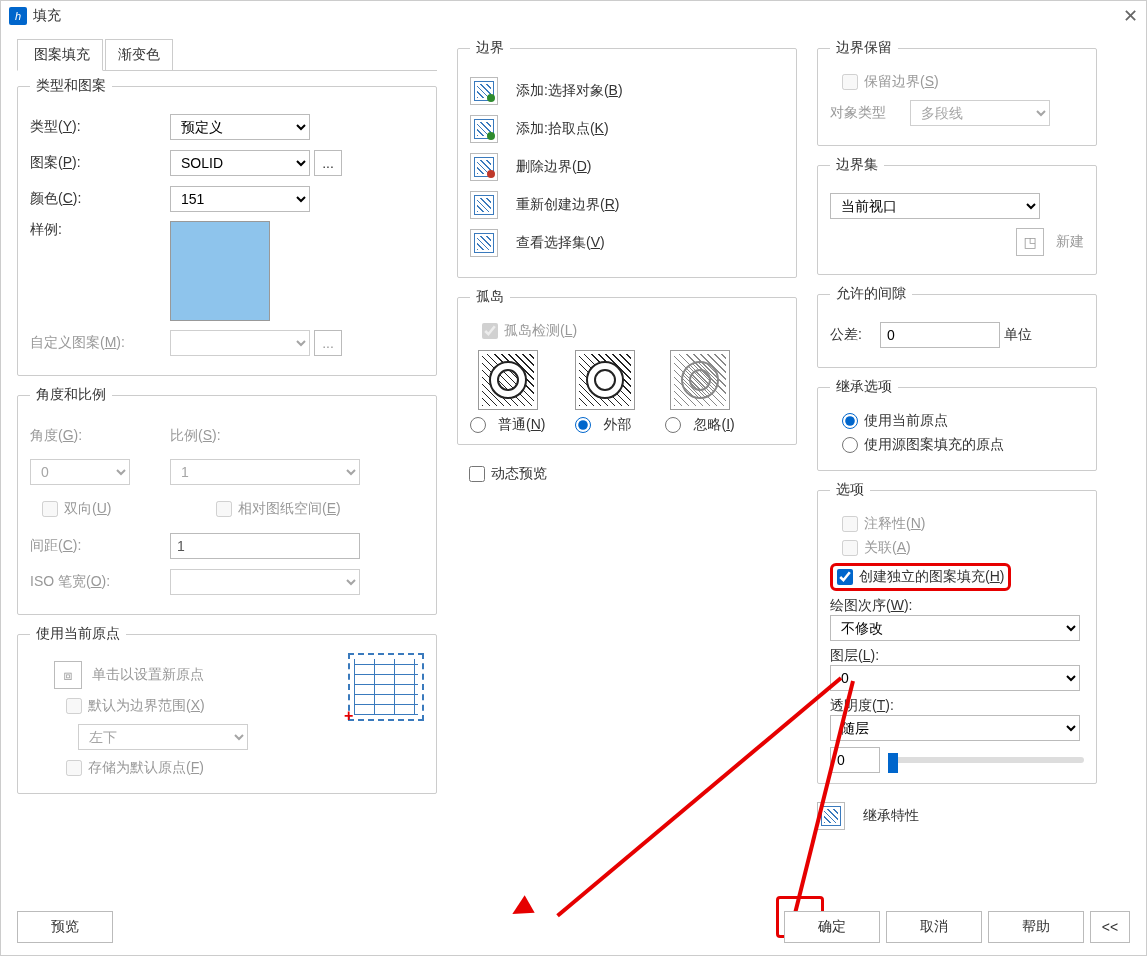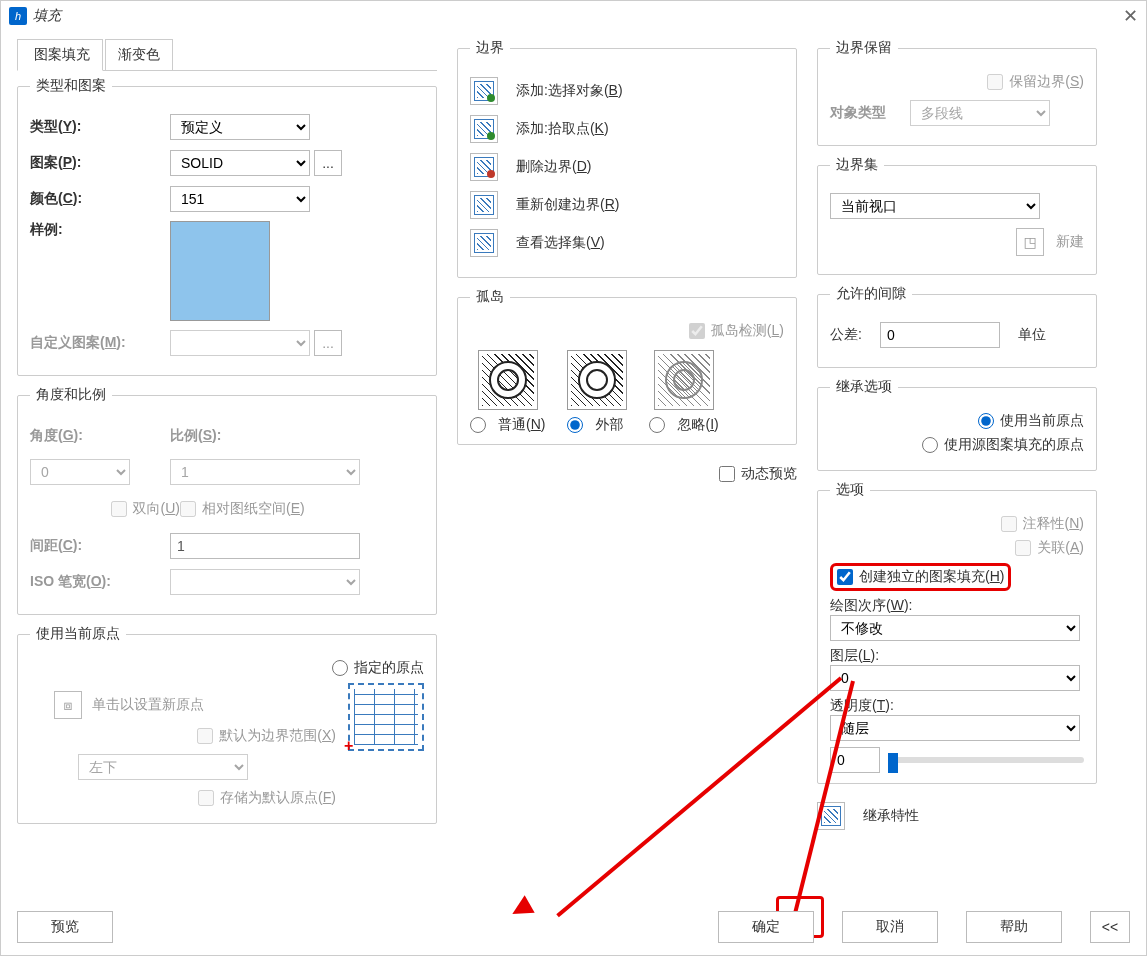--- a/index.html
+++ b/index.html
@@ -1,62 +1,62 @@
 <!DOCTYPE html>
 <html><head>
 <meta charset="utf-8">
 <style>
 * { box-sizing: border-box; font-family: "Microsoft YaHei", sans-serif; font-size: 14px; }
 body { margin: 0; background: #fff; color: #333; }
 .window { width: 1147px; height: 956px; border: 1px solid #ccc; position: relative; background: #fff; }
 .titlebar { height: 30px; display: flex; align-items: center; padding: 0 8px; }
 .titlebar .app-icon { width: 18px; height: 18px; background: #0066cc; color: #fff; display: flex; align-items: center; justify-content: center; font-size: 11px; font-style: italic; border-radius: 2px; margin-right: 6px; }
-.titlebar .title { flex: 1; font-style: italic; }
+.titlebar .title { flex: 1; }
 .titlebar .close { font-size: 18px; color: #666; cursor: pointer; }
 .content { display: flex; padding: 8px 16px; gap: 20px; height: calc(100% - 90px); }
 .col { display: flex; flex-direction: column; }
 .col-left { width: 420px; }
 .col-mid { width: 340px; }
 .col-right { width: 280px; }
 .tabs { display: flex; border-bottom: 1px solid #ccc; margin-bottom: 6px; }
 .tab { padding: 6px 12px; border: 1px solid #ccc; border-bottom: none; margin-right: 2px; background: #fff; cursor: pointer; }
 .tab.active { border-bottom: 1px solid #fff; margin-bottom: -1px; padding-left: 16px; }
 fieldset { border: 1px solid #ccc; border-radius: 2px; margin: 0 0 10px 0; padding: 10px 12px; }
 legend { padding: 0 6px; color: #333; }
 .row { display: flex; align-items: center; margin: 8px 0; min-height: 28px; }
-.lbl { width: 140px; color: #333; font-weight: bold; }
+.lbl { width: 140px; color: #333; }
 .lbl.disabled, .disabled { color: #999; }
 select, input[type=text] { height: 26px; border: 1px solid #bbb; padding: 0 6px; background: #fff; }
 select { width: 140px; }
 .small-btn { width: 28px; height: 26px; border: 1px solid #bbb; background: #fff; display: flex; align-items: center; justify-content: center; cursor: pointer; margin-left: 4px; }
 .color-swatch { width: 12px; height: 12px; background: #6fb4e0; border: 1px solid #666; display: inline-block; margin-right: 4px; vertical-align: middle; }
 .sample-box { width: 100px; height: 100px; background: #8ec4ec; border: 1px solid #999; }
 .icon-btn { width: 28px; height: 28px; border: 1px solid #bbb; display: flex; align-items: center; justify-content: center; background: #fff; }
 .boundary-row { display: flex; align-items: center; gap: 18px; margin: 10px 0; }
 .hatch-ico { width: 20px; height: 20px; border: 1px solid #3a7abd; position: relative; }
 .hatch-ico::before { content: ""; position: absolute; inset: 2px; background: repeating-linear-gradient(45deg,#3a7abd 0 1px,transparent 1px 4px); }
 .plus-dot { position: absolute; bottom: -2px; right: -2px; width: 8px; height: 8px; background: #2e8b2e; border-radius: 50%; }
 .x-dot { position: absolute; bottom: -2px; right: -2px; width: 8px; height: 8px; background: #c0392b; border-radius: 50%; }
-.island-opts { display: flex; gap: 22px; margin-top: 10px; }
+.island-opts { display: flex; gap: 30px; margin-top: 10px; }
 .island-item { text-align: center; }
 .island-img { width: 60px; height: 60px; border: 1px solid #999; margin: 0 auto 6px; position: relative; background: #fff; }
 .island-img .outer { position: absolute; inset: 3px; background: repeating-linear-gradient(45deg,#222 0 1px,transparent 1px 5px); }
 .island-img .ring { position: absolute; inset: 10px; border: 2px solid #222; border-radius: 50%; background: #fff; }
 .island-img .inner { position: absolute; inset: 18px; border: 2px solid #222; border-radius: 50%; background: repeating-linear-gradient(45deg,#222 0 1px,transparent 1px 5px); }
 .island-img.ignore .ring { background: repeating-linear-gradient(45deg,#888 0 1px,transparent 1px 5px); border-color:#888; }
 .island-img.ignore .outer { background: repeating-linear-gradient(45deg,#888 0 1px,transparent 1px 5px); }
 .island-img.ignore .inner { background: repeating-linear-gradient(45deg,#888 0 1px,transparent 1px 5px); border-color:#888;}
 .radio-row { display: flex; align-items: center; gap: 6px; }
 input[type=radio], input[type=checkbox] { width: 16px; height: 16px; margin: 0 6px 0 0; accent-color: #0066cc; }
-.checkbox-row { display: flex; align-items: center; margin: 6px 0; justify-content: flex-end; }
+.checkbox-row { display: flex; align-items: center; margin: 6px 12px; }
 .highlight-box { border: 3px solid #e60000; border-radius: 6px; padding: 2px 4px; display: inline-flex; align-items: center; }
 .origin-preview { width: 76px; height: 68px; border: 2px dashed #3a7abd; position: relative; }
 .origin-preview::before { content: ""; position: absolute; inset: 4px; background: repeating-linear-gradient(0deg,#3a7abd 0 1px,transparent 1px 10px), repeating-linear-gradient(90deg,#3a7abd 0 1px,transparent 1px 20px); }
 .origin-preview .cross { position: absolute; bottom: -6px; left: -6px; color: #e60000; font-size: 16px; font-weight: bold; }
-.footer { position: absolute; bottom: 12px; left: 16px; right: 16px; display: flex; align-items: center; gap: 28px; }
+.footer { position: absolute; bottom: 12px; left: 16px; right: 16px; display: flex; align-items: center; gap: 6px; }
 .btn { min-width: 96px; height: 32px; border: 1px solid #bbb; background: #fff; display: flex; align-items: center; justify-content: center; cursor: pointer; }
 .btn.small { min-width: 40px; }
 .arrow-line { position: absolute; background: #e60000; transform-origin: left center; height: 4px; }
 .arrow-head { position: absolute; width: 0; height: 0; border-right: 20px solid #e60000; border-top: 10px solid transparent; border-bottom: 10px solid transparent; }
 .slider-wrap { display: flex; align-items: center; gap: 8px; margin-top: 6px; }
 .slider-track { flex: 1; height: 6px; background: #ddd; position: relative; border-radius: 3px; }
 .slider-thumb { position: absolute; left: 0; top: -4px; width: 10px; height: 20px; background: #0066cc; }
 u { text-decoration: underline; }
 </style>
 </head>
@@ -129,24 +129,20 @@
           <input type="text" disabled="" style="width: 190px;" value="1">
         </div>
         <div class="row">
           <span class="lbl disabled">ISO 笔宽(<u>O</u>):</span>
           <select disabled="" style="width:190px"></select>
         </div>
       </fieldset>
 
       <fieldset>
         <legend>使用当前原点</legend>
-        <div class="checkbox-row">
-            <input type="radio" style="">
-            <span>指定的原点</span>
-          </div>
         <div style="display:flex;gap:12px;align-items:flex-start;padding-left:24px">
           <div style="flex:1">
             <div class="row">
                 <div class="icon-btn disabled">⧈</div>
                 <span class="disabled" style="margin-left:10px">单击以设置新原点</span>
               </div>
             <div class="checkbox-row">
                 <input type="checkbox" disabled="" style="">
                 <span class="disabled">默认为边界范围(<u>X</u>)</span>
               </div>
@@ -277,21 +273,21 @@
             <div class="icon-btn disabled">◳</div>
             <span class="disabled">新建</span>
           </div>
       </fieldset>
 
       <fieldset>
         <legend>允许的间隙</legend>
         <div class="row">
             <span style="width:50px">公差:</span>
             <input type="text" style="width: 120px;" value="0">
-            <span style="margin-left:18px">单位</span>
+            <span style="margin-left:4px">单位</span>
           </div>
       </fieldset>
 
       <fieldset>
         <legend>继承选项</legend>
         <div class="checkbox-row">
             <input type="radio" name="inh" checked="" style="">
             <span>使用当前原点</span>
           </div>
         <div class="checkbox-row">

